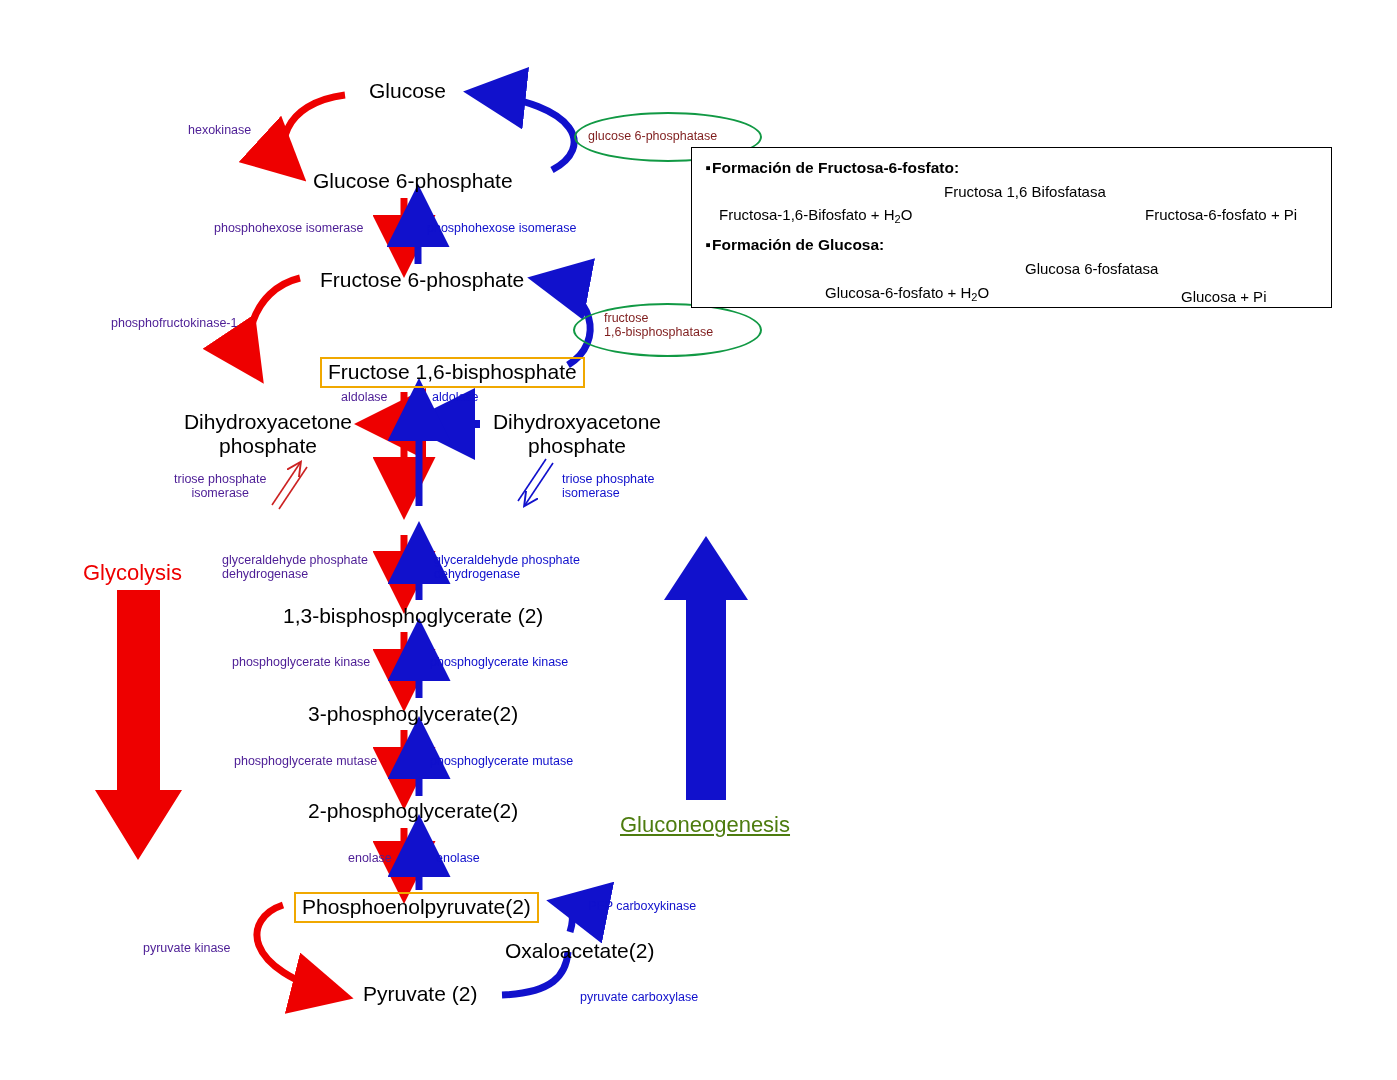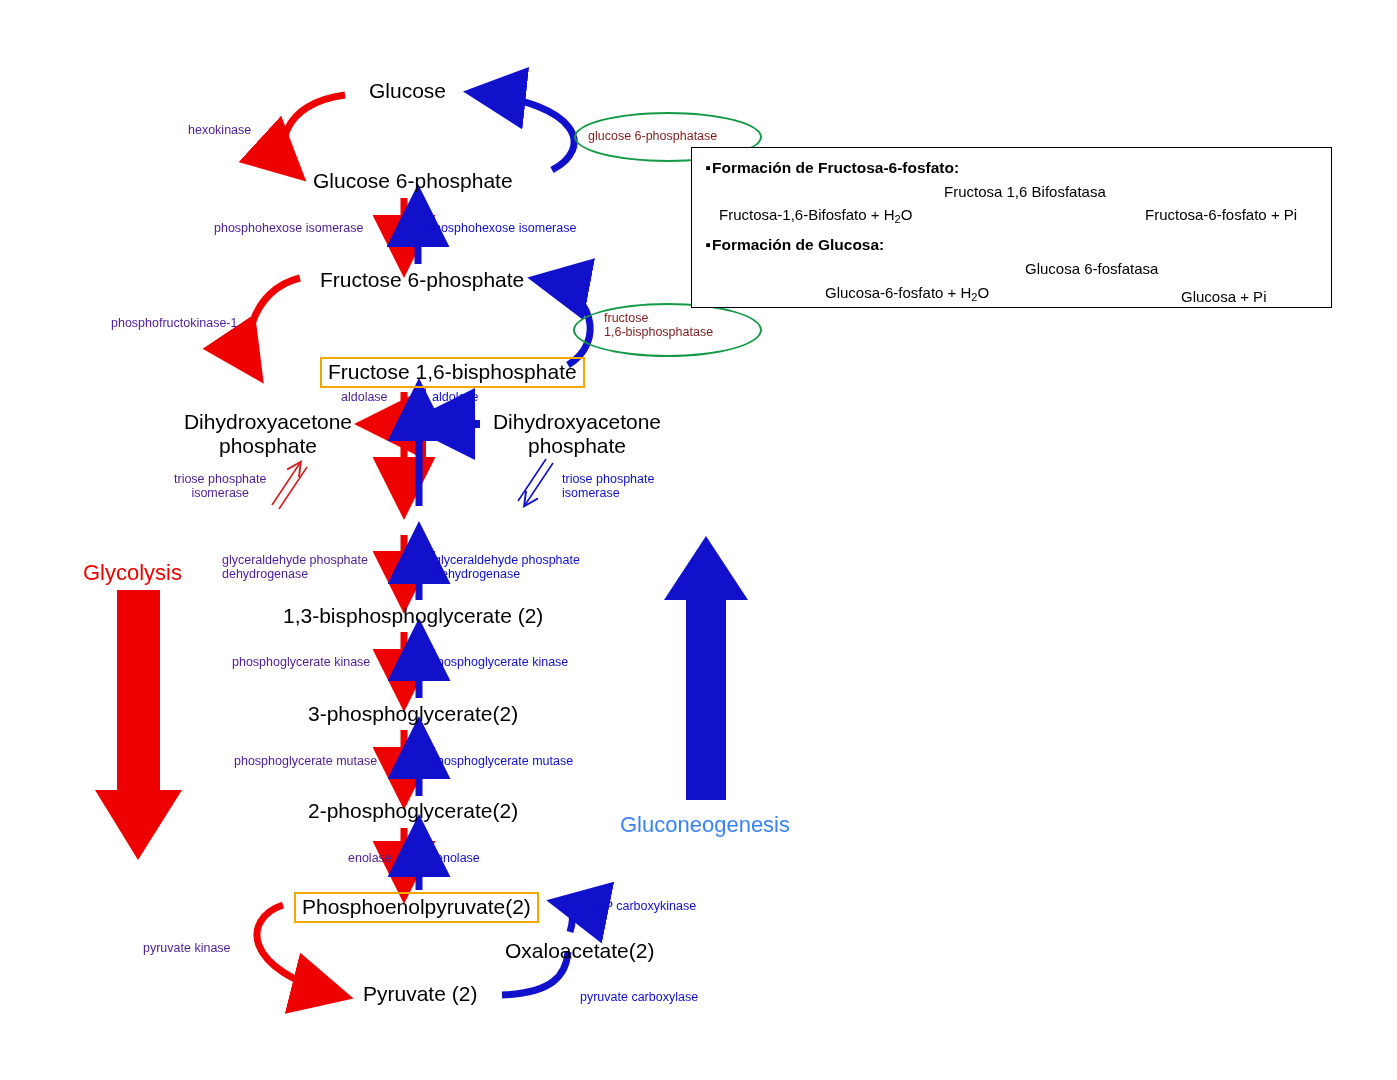--- a/index.html
+++ b/index.html
@@ -37,21 +37,21 @@
   }
   .enz.red { color: #4c1d95; }
   .enz.blue { color: #1010cc; }
   .enz.green { color: #7f1d1d; }
   .pathway-label {
     position: absolute;
     font-size: 22px;
     white-space: nowrap;
   }
   .pathway-label.red { color: #ee0000; }
-  .pathway-label.blue { color: #3b82f6; }
+  .pathway-label.blue { color: #4d7c0f; text-decoration: underline; }
   .boxed {
     position: absolute;
     border: 2px solid #f0a800;
     font-size: 21px;
     padding: 1px 6px 2px 6px;
     white-space: nowrap;
     background: transparent;
   }
   .ellipse {
     position: absolute;

